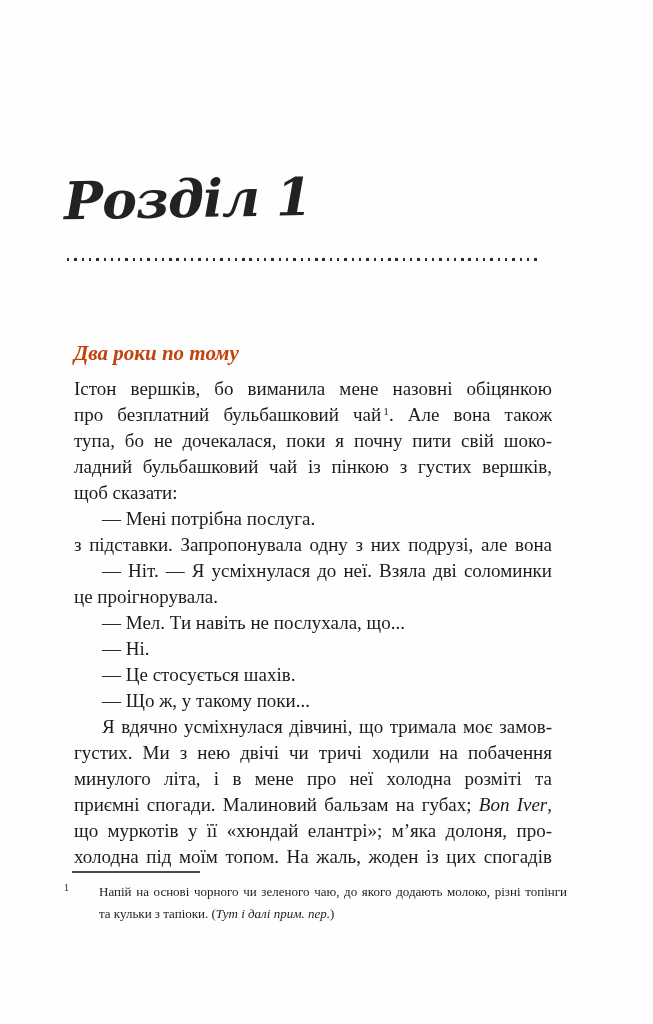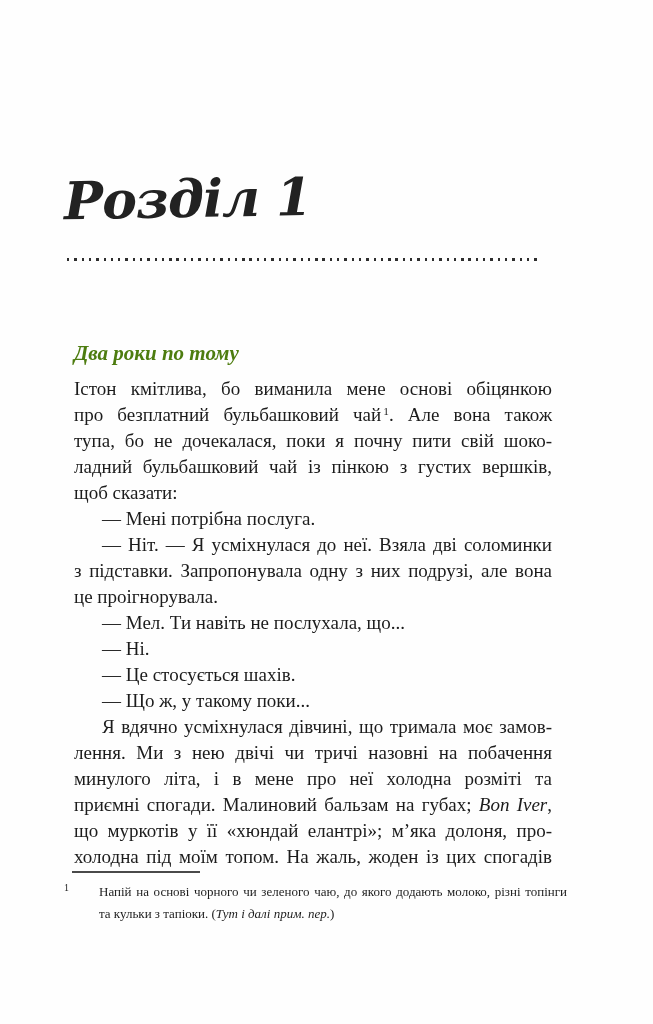--- a/index.html
+++ b/index.html
@@ -33,21 +33,21 @@
     height: 3px;
     background-image: repeating-linear-gradient(to right, #2e2e2e 0 2.3px, transparent 2.3px 7.3px);
   }
   .subtitle {
     position: absolute;
     top: 341px;
     left: 74px;
     font-size: 21px;
     font-weight: bold;
     font-style: italic;
-    color: #4d7c0f;
+    color: #c2410c;
   }
   .body-text {
     position: absolute;
     top: 376px;
     left: 74px;
     width: 478px;
     font-size: 19px;
     color: #1c1c1c;
   }
   .body-line {
@@ -105,35 +105,35 @@
 <body>
 
 <div class="page">
   <h1 class="chapter-title">Розділ 1</h1>
 
   <div class="dotted-rule"></div>
 
   <div class="subtitle">Два роки по тому</div>
 
   <div class="body-text" id="body-text">
-      <div class="body-line just">Істон кмітлива, бо виманила мене основі обіцянкою</div>
+      <div class="body-line just">Істон вершків, бо виманила мене назовні обіцянкою</div>
       <div class="body-line just">про безплатний бульбашковий чай<sup>1</sup>. Але вона також</div>
       <div class="body-line just">тупа, бо не дочекалася, поки я почну пити свій шоко-</div>
       <div class="body-line just">ладний бульбашковий чай із пінкою з густих вершків,</div>
       <div class="body-line">щоб сказати:</div>
       <div class="body-line indent">— Мені потрібна послуга.</div>
+      <div class="body-line just">з підставки. Запропонувала одну з них подрузі, але вона</div>
       <div class="body-line indent just">— Ніт. — Я усміхнулася до неї. Взяла дві соломинки</div>
-      <div class="body-line just">з підставки. Запропонувала одну з них подрузі, але вона</div>
       <div class="body-line">це проігнорувала.</div>
       <div class="body-line indent">— Мел. Ти навіть не послухала, що...</div>
       <div class="body-line indent">— Ні.</div>
       <div class="body-line indent">— Це стосується шахів.</div>
       <div class="body-line indent">— Що ж, у такому поки...</div>
       <div class="body-line indent just">Я вдячно усміхнулася дівчині, що тримала моє замов-</div>
-      <div class="body-line just">лення. Ми з нею двічі чи тричі назовні на побачення</div>
+      <div class="body-line just">густих. Ми з нею двічі чи тричі ходили на побачення</div>
       <div class="body-line just">минулого літа, і в мене про неї холодна розміті та</div>
       <div class="body-line just">приємні спогади. Малиновий бальзам на губах; <i>Bon Iver</i>,</div>
       <div class="body-line just">що муркотів у її «хюндай елантрі»; м’яка долоня, про-</div>
       <div class="body-line just">холодна під моїм топом. На жаль, жоден із цих спогадів</div>
     </div>
 
   <div class="footnote-rule"></div>
 
   <div class="footnote-marker">1</div>
 

